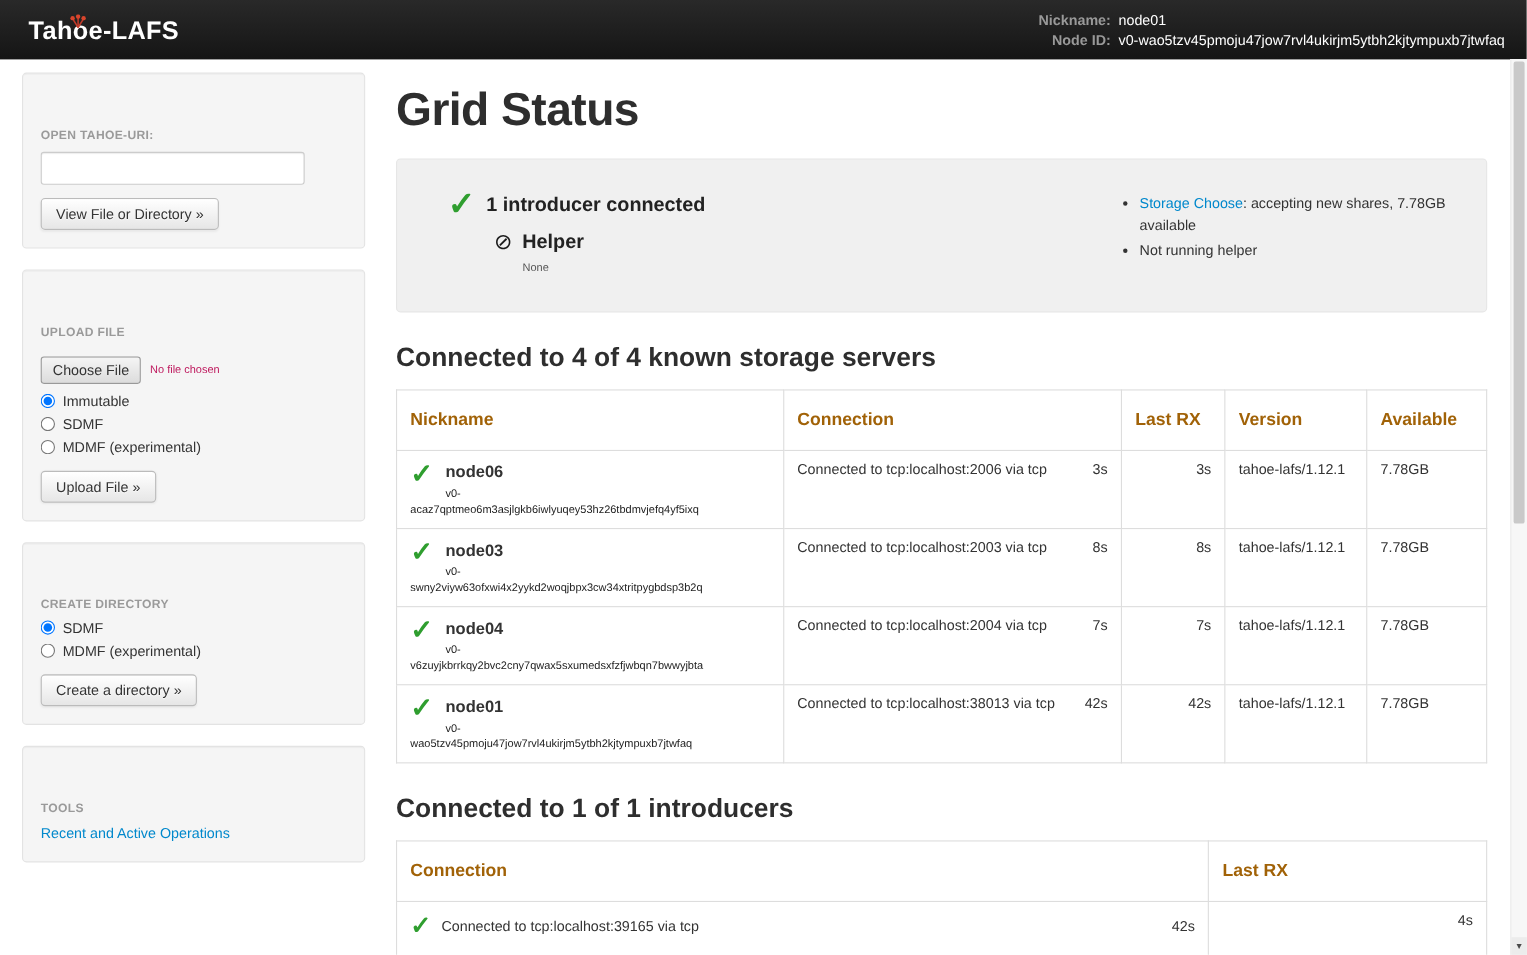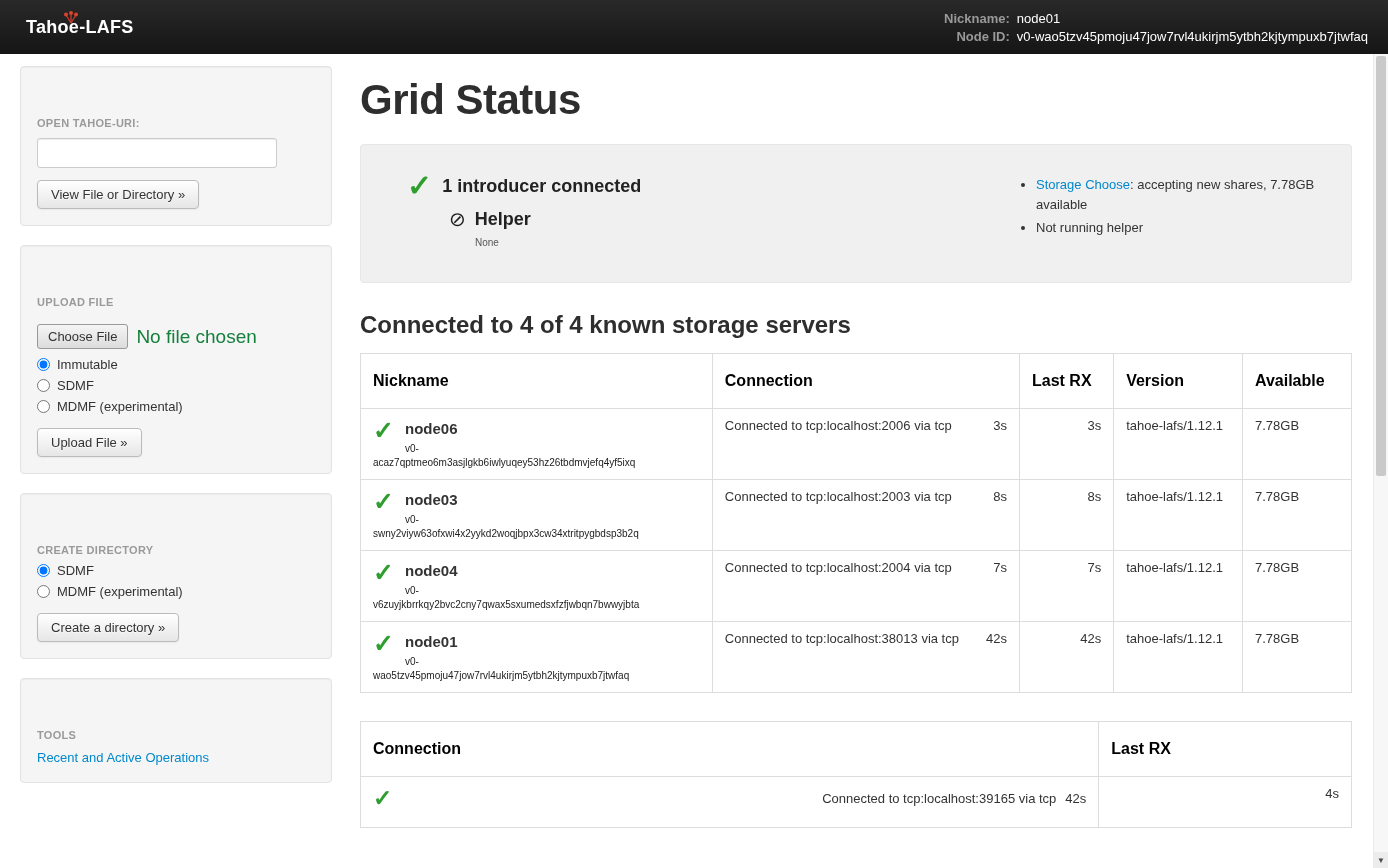--- a/index.html
+++ b/index.html
@@ -10,21 +10,21 @@
     color:#333; background:#fff;
   }
 
   
   .navbar{
     height:54px; width:100%;
     background:linear-gradient(#292929,#151515);
     display:flex; justify-content:space-between; align-items:center;
     padding:0 20px 0 26px;
   }
-  .brand{ color:#fff; font-size:18px; font-weight:bold; position:relative; letter-spacing:.3px; cursor:pointer; }
+  .brand{ color:#fff; font-size:23px; font-weight:bold; position:relative; letter-spacing:.3px; cursor:pointer; }
   .brand .logo-ico{ position:absolute; left:37px; top:-9px; }
   .nav-info{ display:grid; grid-template-columns:auto auto; column-gap:7px; row-gap:3px; font-size:13px; line-height:15px; }
   .nav-info .k{ color:#999; font-weight:bold; text-align:right; }
   .nav-info .v{ color:#fff; }
 
   
   .page{ display:flex; padding:12px 36px 0 20px; gap:28px; }
   .sidebar{ width:312px; flex-shrink:0; }
   .main{ flex:1; min-width:0; }
 
@@ -54,21 +54,21 @@
     box-shadow:inset 0 1px 0 rgba(255,255,255,.2), 0 1px 2px rgba(0,0,0,.05);
     cursor:pointer; text-shadow:0 1px 1px rgba(255,255,255,.75);
   }
   .radio-row{ display:flex; align-items:center; gap:7px; margin:6px 0; font-size:13px; }
   .radio-row input{ margin:0; }
   .file-control{ display:flex; align-items:center; gap:8px; margin:16px 0 8px; }
   .file-btn{
     padding:4px 10px; font-size:13px; border:1px solid #999; border-radius:3px;
     background:linear-gradient(#f5f5f5,#dcdcdc); cursor:pointer;
   }
-  .file-status{ font-size:19px; color:#15803d; }
+  .file-status{ font-size:10px; color:#be185d; }
   .gap8{ height:8px; }
   .tools-link{ font-size:13px; color:#0088cc; text-decoration:none; display:inline-block; margin-top:2px; cursor:pointer; }
 
   
   h1.page-title{ font-size:42px; font-weight:700; margin:10px 0 20px; color:#2e2e2e; letter-spacing:-.5px; }
   .summary-well{
     background:#f0f0f0; border:1px solid #e6e6e6; border-radius:4px;
     display:flex; padding:28px 26px 34px 46px; margin-bottom:28px;
   }
   .summary-left{ flex:1; }
@@ -82,32 +82,32 @@
   .services-title{ font-size:18px; font-weight:bold; color:#222; margin:0 0 9px; }
   .services ul{ margin:0; padding-left:17px; font-size:13px; line-height:1.5; }
   .services li{ margin-bottom:4px; }
   .svc-link{ color:#0088cc; text-decoration:none; cursor:pointer; }
 
   h2.section-heading{ font-size:24px; font-weight:bold; color:#2e2e2e; margin:26px 0 14px; }
 
   table.data-table{ width:100%; border-collapse:collapse; background:#fff; margin-bottom:28px; }
   .data-table th{
     border:1px solid #ddd; padding:18px 12px; text-align:left;
-    font-size:16px; font-weight:bold; color:#000000;
+    font-size:16px; font-weight:bold; color:#a16207;
   }
   .data-table td{ border:1px solid #ddd; padding:9px 12px; font-size:13px; vertical-align:top; }
   td.num{ text-align:right; }
   .conn-cell{ display:flex; justify-content:space-between; gap:8px; }
   .conn-cell .since{ white-space:nowrap; }
   .check-float{ float:left; width:32px; font-size:25px; line-height:25px; }
   .nick-name{ font-size:15px; font-weight:bold; line-height:20px; padding-top:1px; }
   .nodeid{ font-size:10px; line-height:14px; color:#222; max-width:292px; overflow-wrap:break-word; padding-top:3px; }
   .intro-conn{ display:flex; align-items:center; gap:9px; padding:2px 0 10px; }
   .intro-conn .check{ font-size:23px; line-height:20px; }
-  .intro-conn .txt{ flex:1;text-align:right; }
+  .intro-conn .txt{ flex:1; }
   .intro-conn .since{ white-space:nowrap; }
 
   
   .scrollbar{
     position:fixed; top:54px; right:0; bottom:0; width:15px;
     background:#f7f7f7; border-left:1px solid #ebebeb;
   }
   .scroll-thumb{ position:absolute; top:2px; left:2px; right:2px; height:420px; background:#c9c9c9; border-radius:2px; }
   .scroll-btn{
     position:absolute; bottom:0; left:0; right:0; height:16px;
@@ -303,20 +303,21 @@
               <span class="since">42s</span>
             </div>
           </td>
           <td class="num">42s</td>
           <td>tahoe-lafs/1.12.1</td>
           <td>7.78GB</td>
         </tr>
       </tbody>
     </table>
 
+    <h2 class="section-heading">Connected to 1 of 1 introducers</h2>
 
     <table class="data-table">
       <colgroup>
         <col style="width:74.5%">
           <col style="width:25.5%">
       </colgroup>
       <thead>
         <tr>
           <th>Connection</th>
           <th>Last RX</th>

